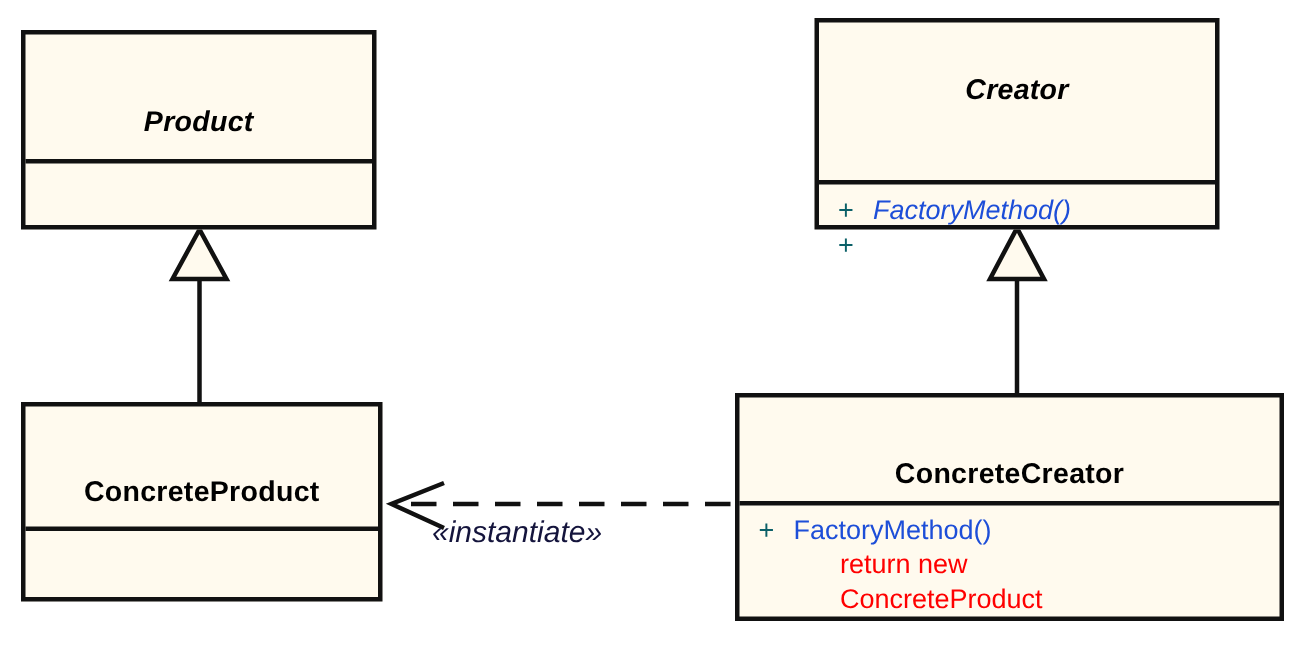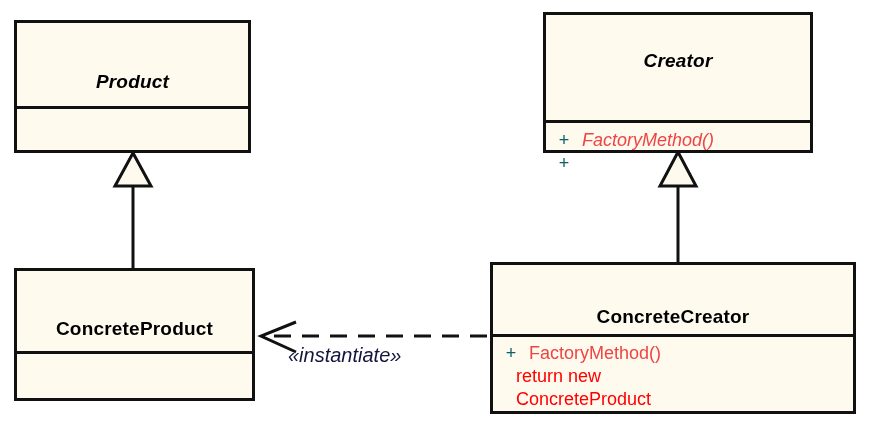--- a/index.html
+++ b/index.html
@@ -65,31 +65,31 @@
     white-space: nowrap;
   }
   .member-vis {
     width: 36px;
     text-align: center;
     flex: 0 0 36px;
     color: #0B6068;
     font-size: 18px;
   }
   .member-name {
-    color: #ef4444;
+    color: #1d4ed8;
   }
   .member-name.abstract {
     font-style: italic;
   }
   .code-line {
     color: #FF0000;
     font-size: 18px;
     line-height: 1.28;
     white-space: nowrap;
-    padding-left: 23px;
+    padding-left: 67px;
   }
   .edge-label {
     position: absolute;
     font-size: 20px;
     font-style: italic;
     color: #14143C;
     white-space: nowrap;
   }
 
   

